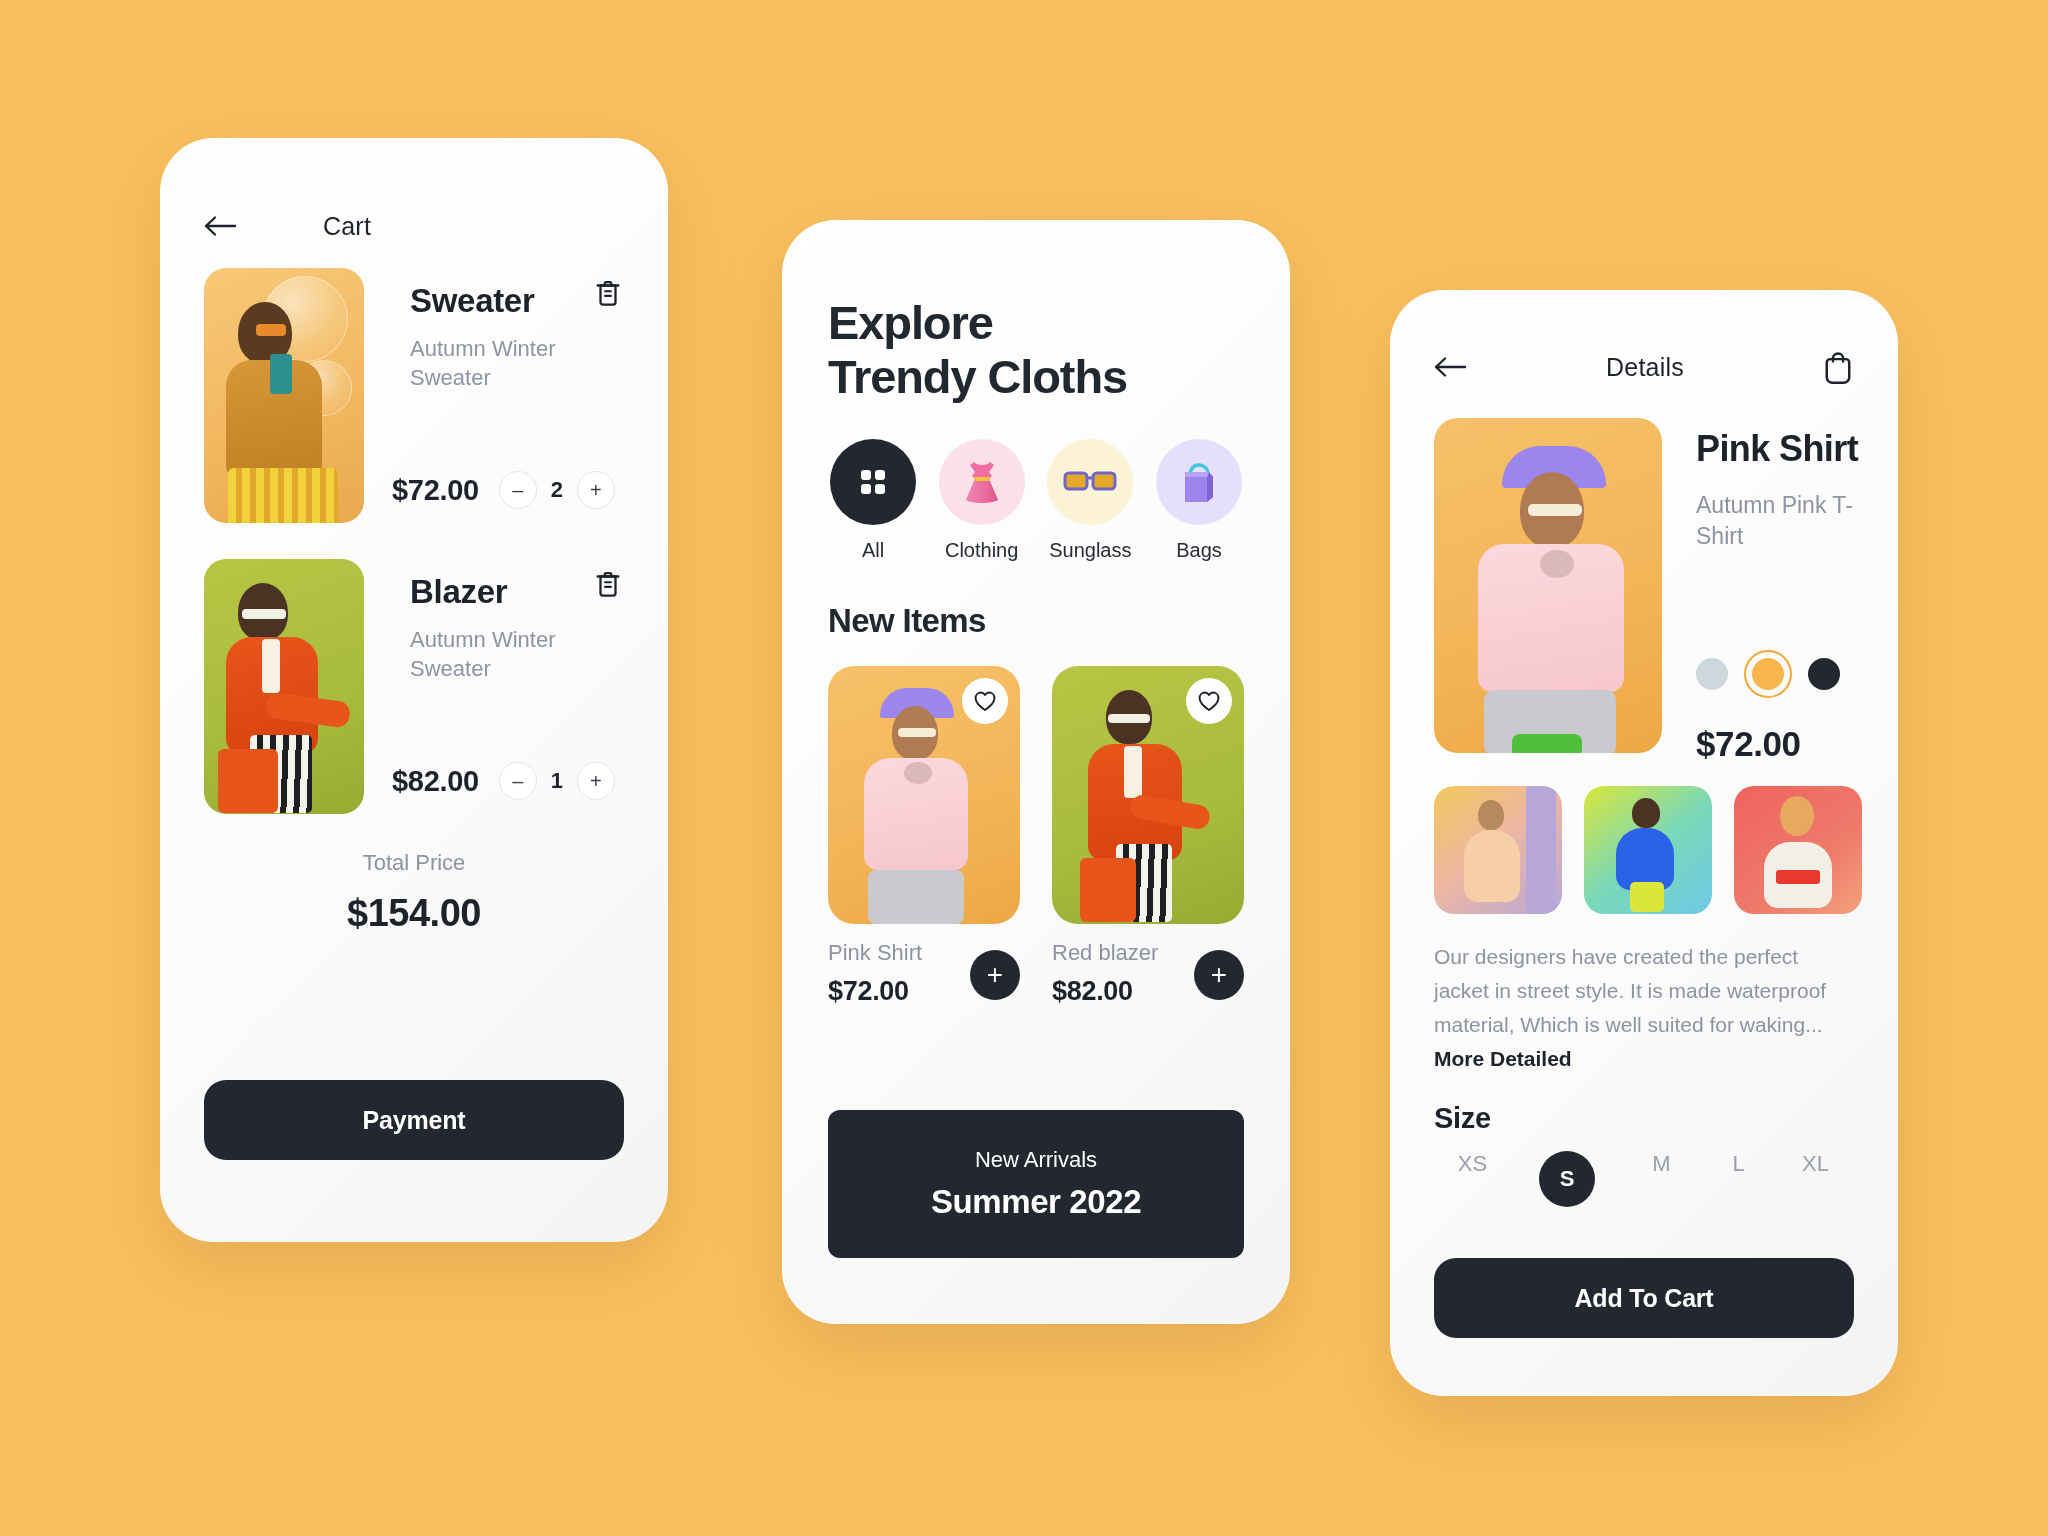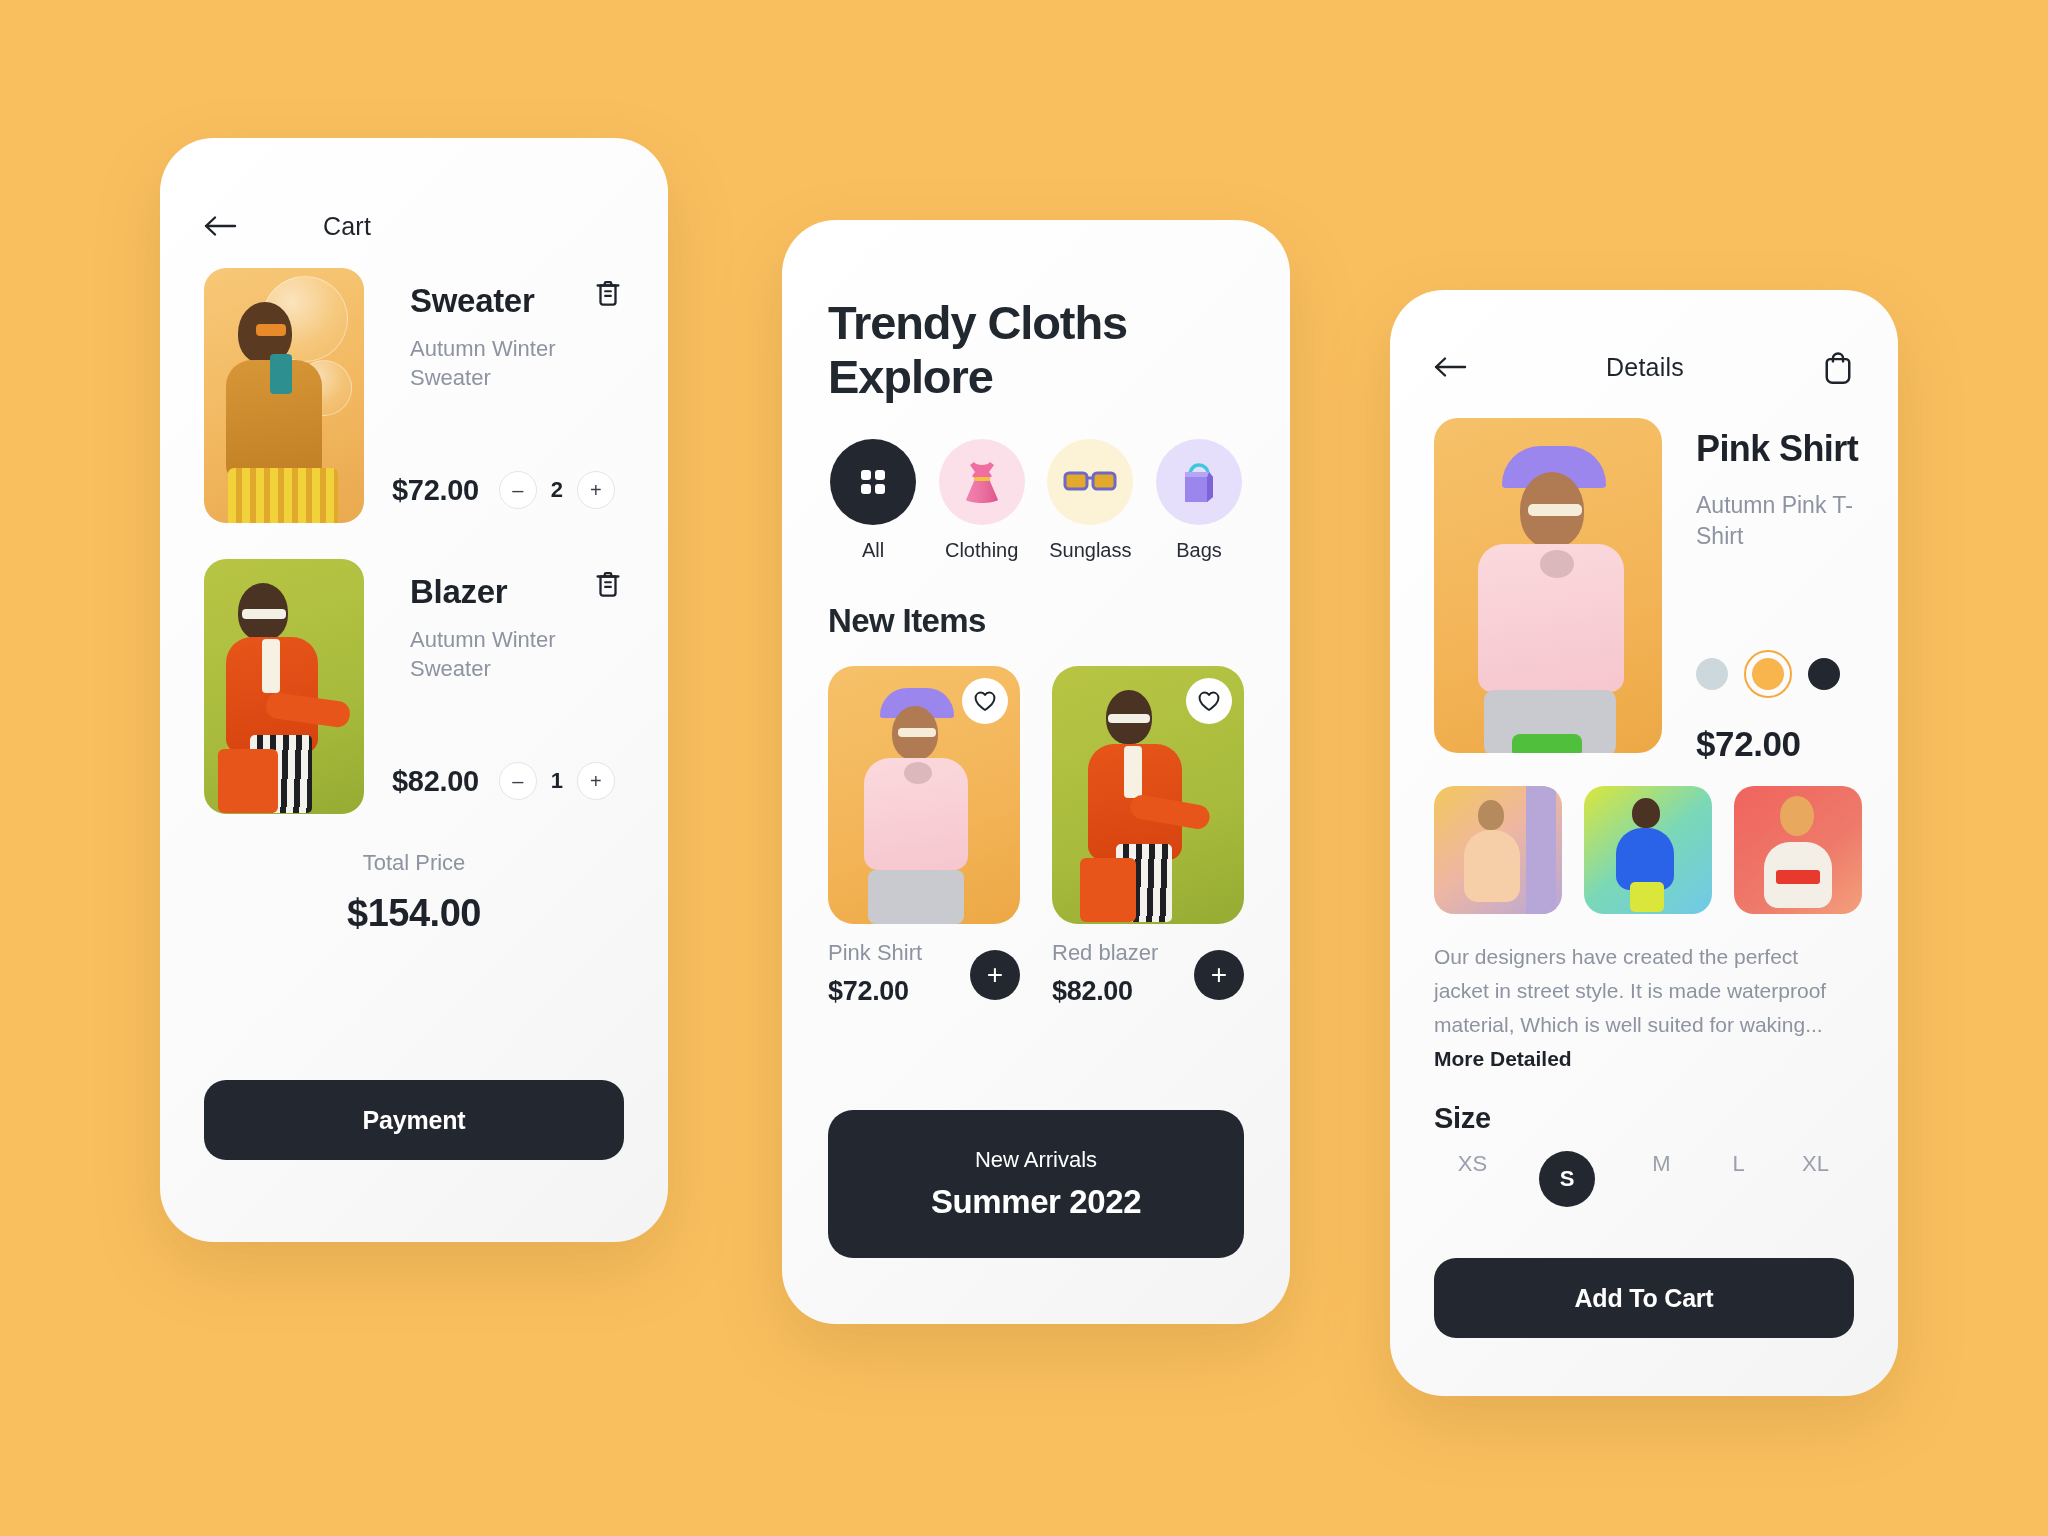--- a/index.html
+++ b/index.html
@@ -113,21 +113,21 @@
   .prod-price { margin-top: 10px; font-size: 27px; font-weight: 700; color: #1e232b; letter-spacing: -.3px; }
   .add-fab {
     position: absolute; right: 0; top: 26px;
     width: 50px; height: 50px; border-radius: 50%; background: #232830;
     display: flex; align-items: center; justify-content: center;
     color: #fff; font-size: 28px; line-height: 1;
   }
 
   .banner {
     position: absolute; left: 46px; right: 46px; bottom: 66px;
-    height: 148px; border-radius: 25px; background: #232830;
+    height: 148px; border-radius: 12px; background: #232830;
     display: flex; flex-direction: column; align-items: center; justify-content: center;
     color: #fff;
   }
   .banner-small { font-size: 22px; font-weight: 500; }
   .banner-big { margin-top: 10px; font-size: 33px; font-weight: 800; letter-spacing: -.4px; }
 
   
   #phone-details .topbar { padding-top: 44px; height: 110px; justify-content: space-between; }
   #phone-details .topbar .title { flex: 1; text-align: center; }
 
@@ -274,22 +274,22 @@
       <div class="total-label">Total Price</div>
       <div class="total-value">$154.00</div>
     </div>
 
     <div class="primary-btn">Payment</div>
   </div>
 
   <div class="phone" id="phone-explore">
 
     <div class="explore-head">
+      <div class="explore-title">Explore</div>
       <div class="explore-title">Trendy Cloths</div>
-      <div class="explore-title">Explore</div>
     </div>
 
     <div class="cat-row">
 
       <div class="cat">
         <div class="cat-circle" style="background:#232830">
           <span>
             <svg width="34" height="34" viewBox="0 0 34 34">
               <rect x="5" y="5" width="10" height="10" rx="3" fill="#fff"></rect>
               <rect x="19" y="5" width="10" height="10" rx="3" fill="#fff"></rect>

